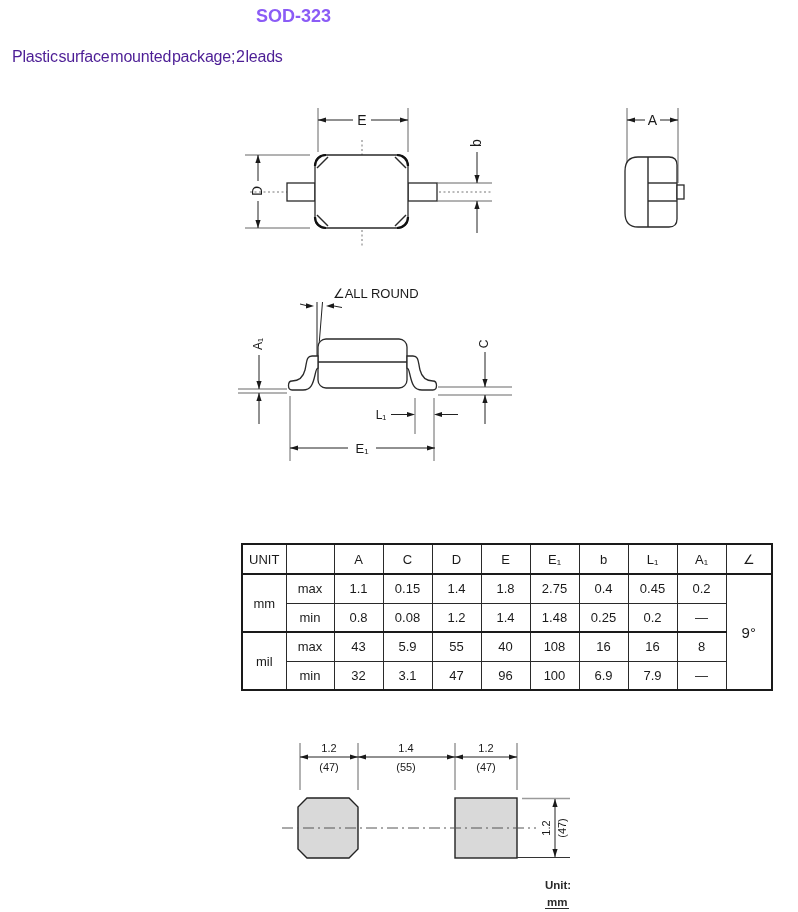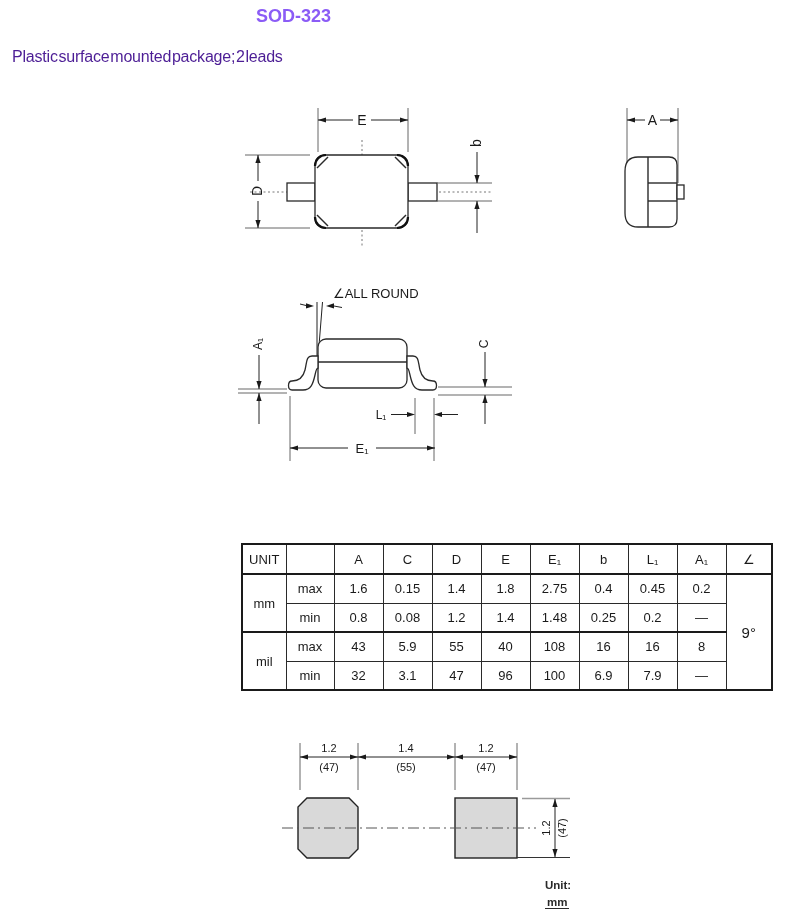--- a/index.html
+++ b/index.html
@@ -221,21 +221,21 @@
           <th>b</th>
           <th>L₁</th>
           <th>A₁</th>
           <th>∠</th>
         </tr>
       </thead>
       <tbody>
         <tr>
           <td rowspan="2">mm</td>
           <td>max</td>
-          <td>1.6</td>
+          <td>1.1</td>
           <td>0.15</td>
           <td>1.4</td>
           <td>1.8</td>
           <td>2.75</td>
           <td>0.4</td>
           <td>0.45</td>
           <td>0.2</td>
           <td rowspan="4" class="angle">9°</td>
         </tr>
         <tr>

